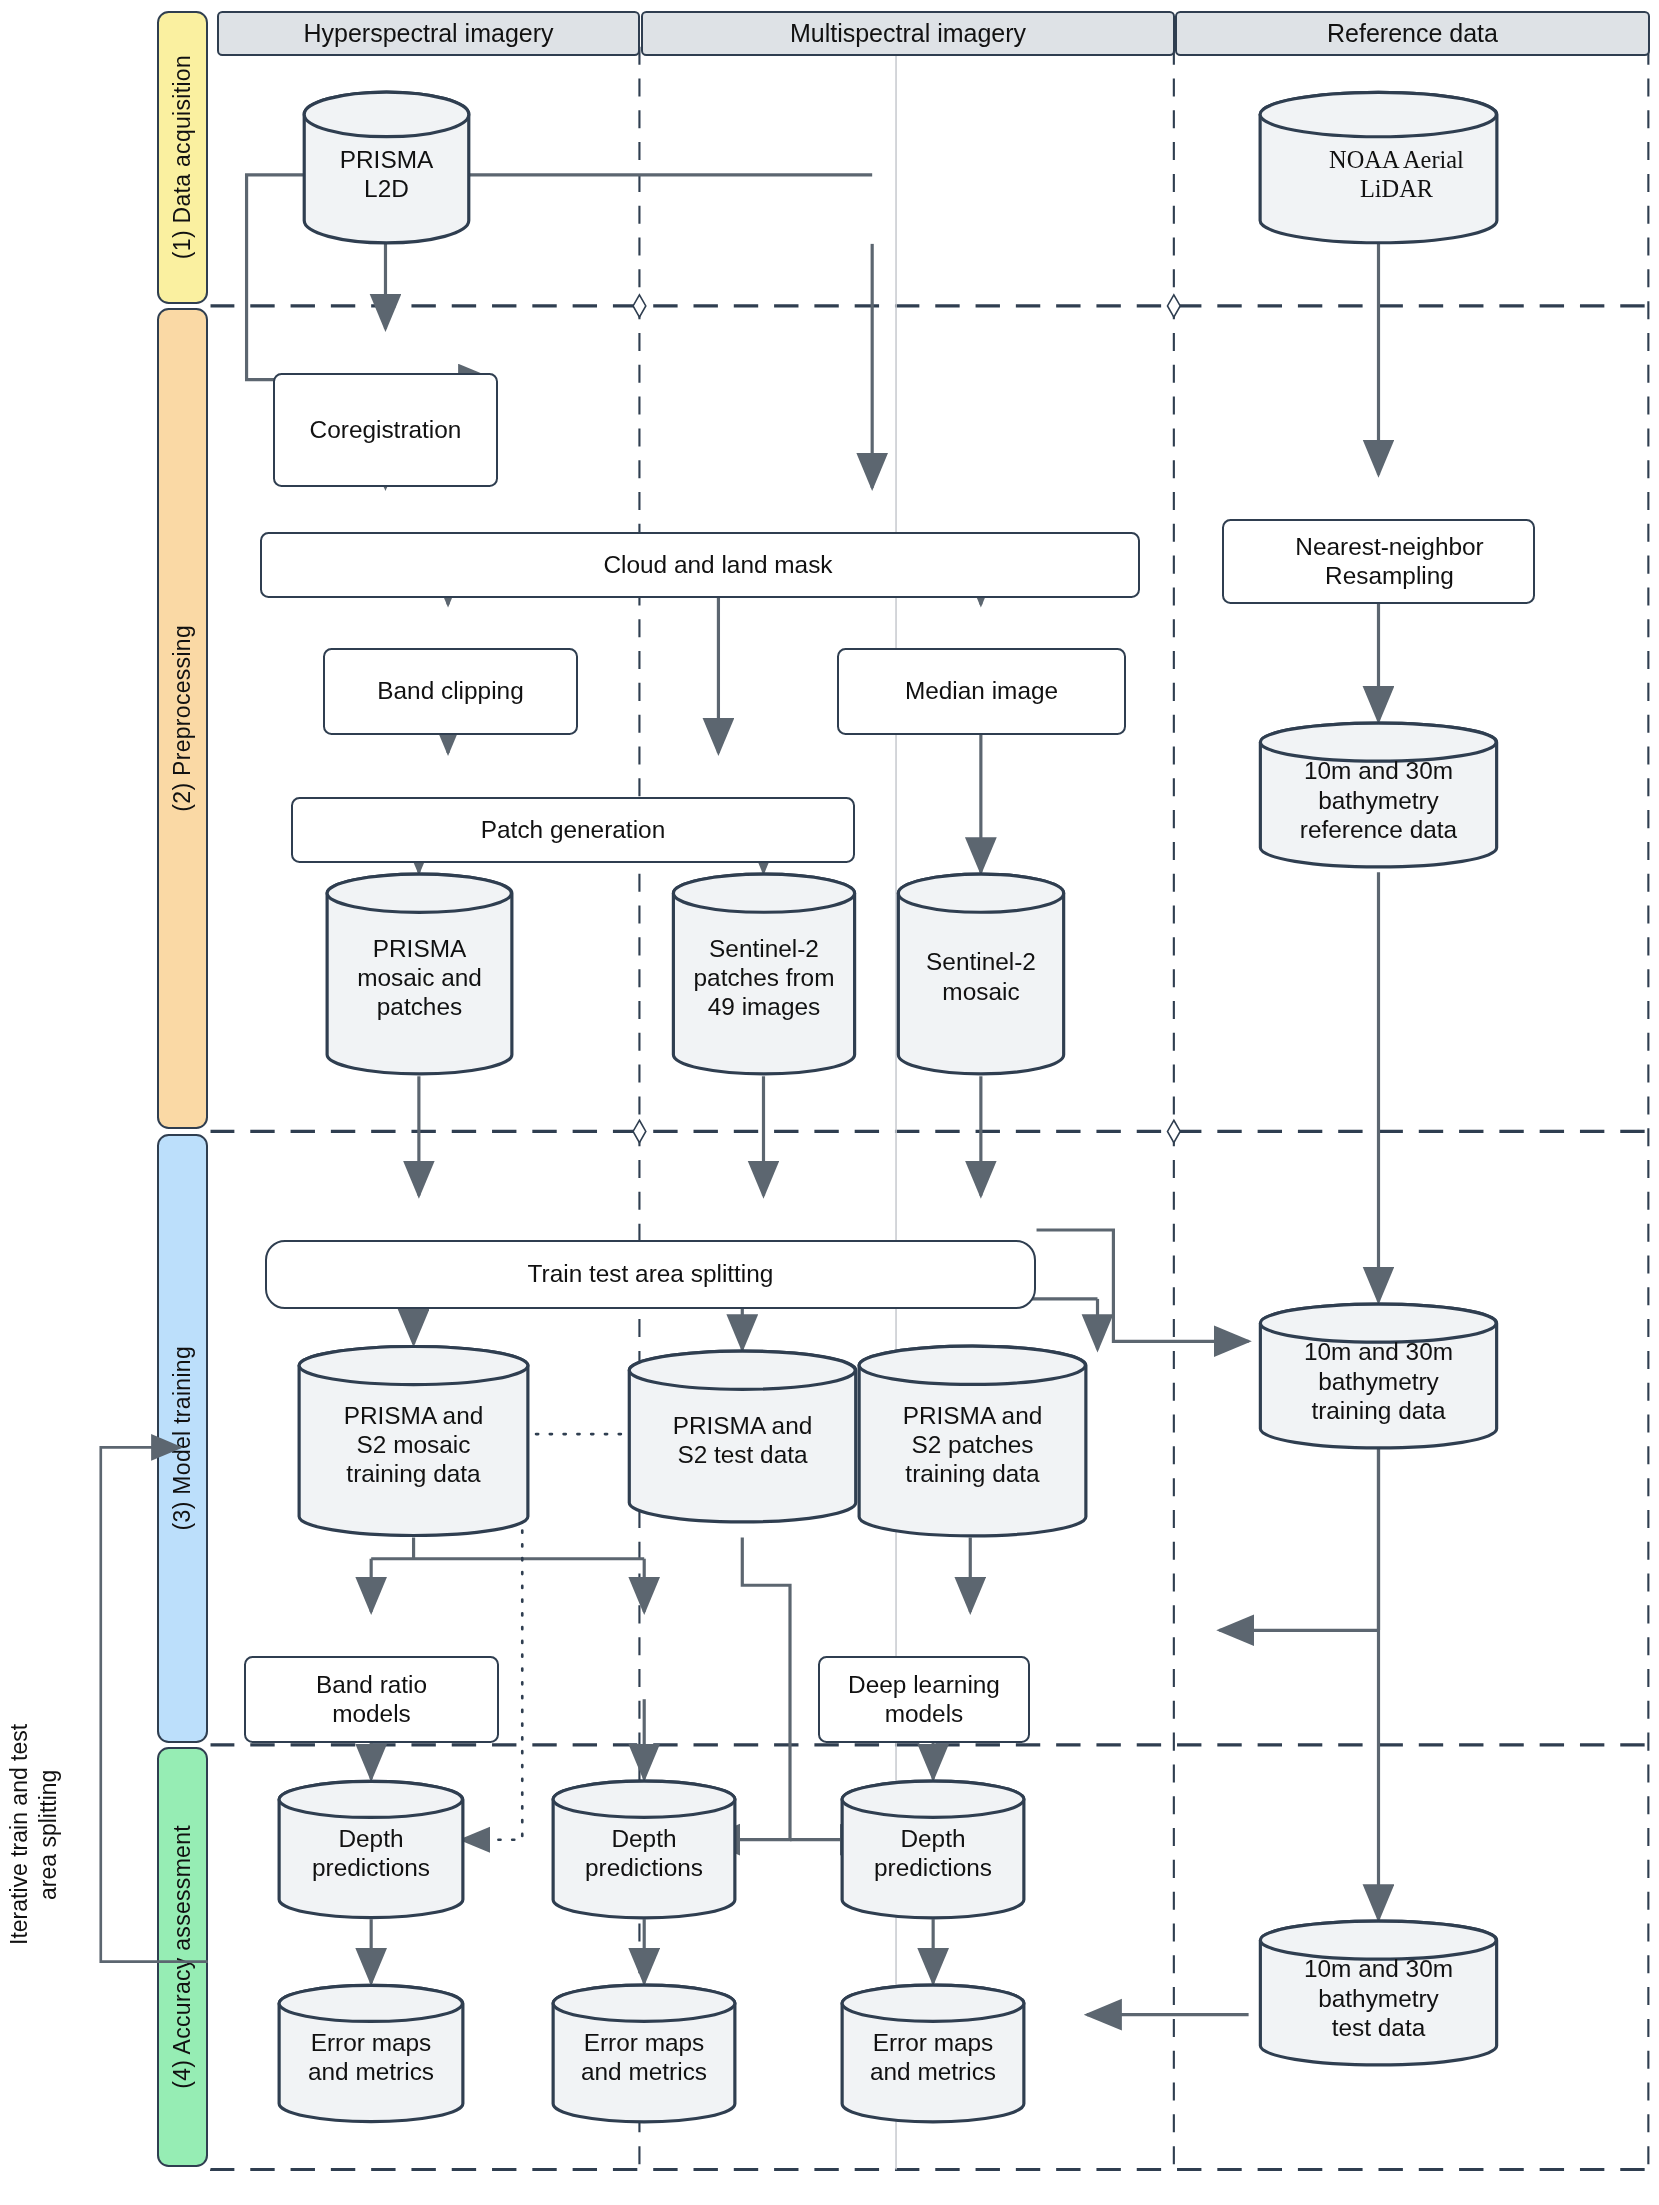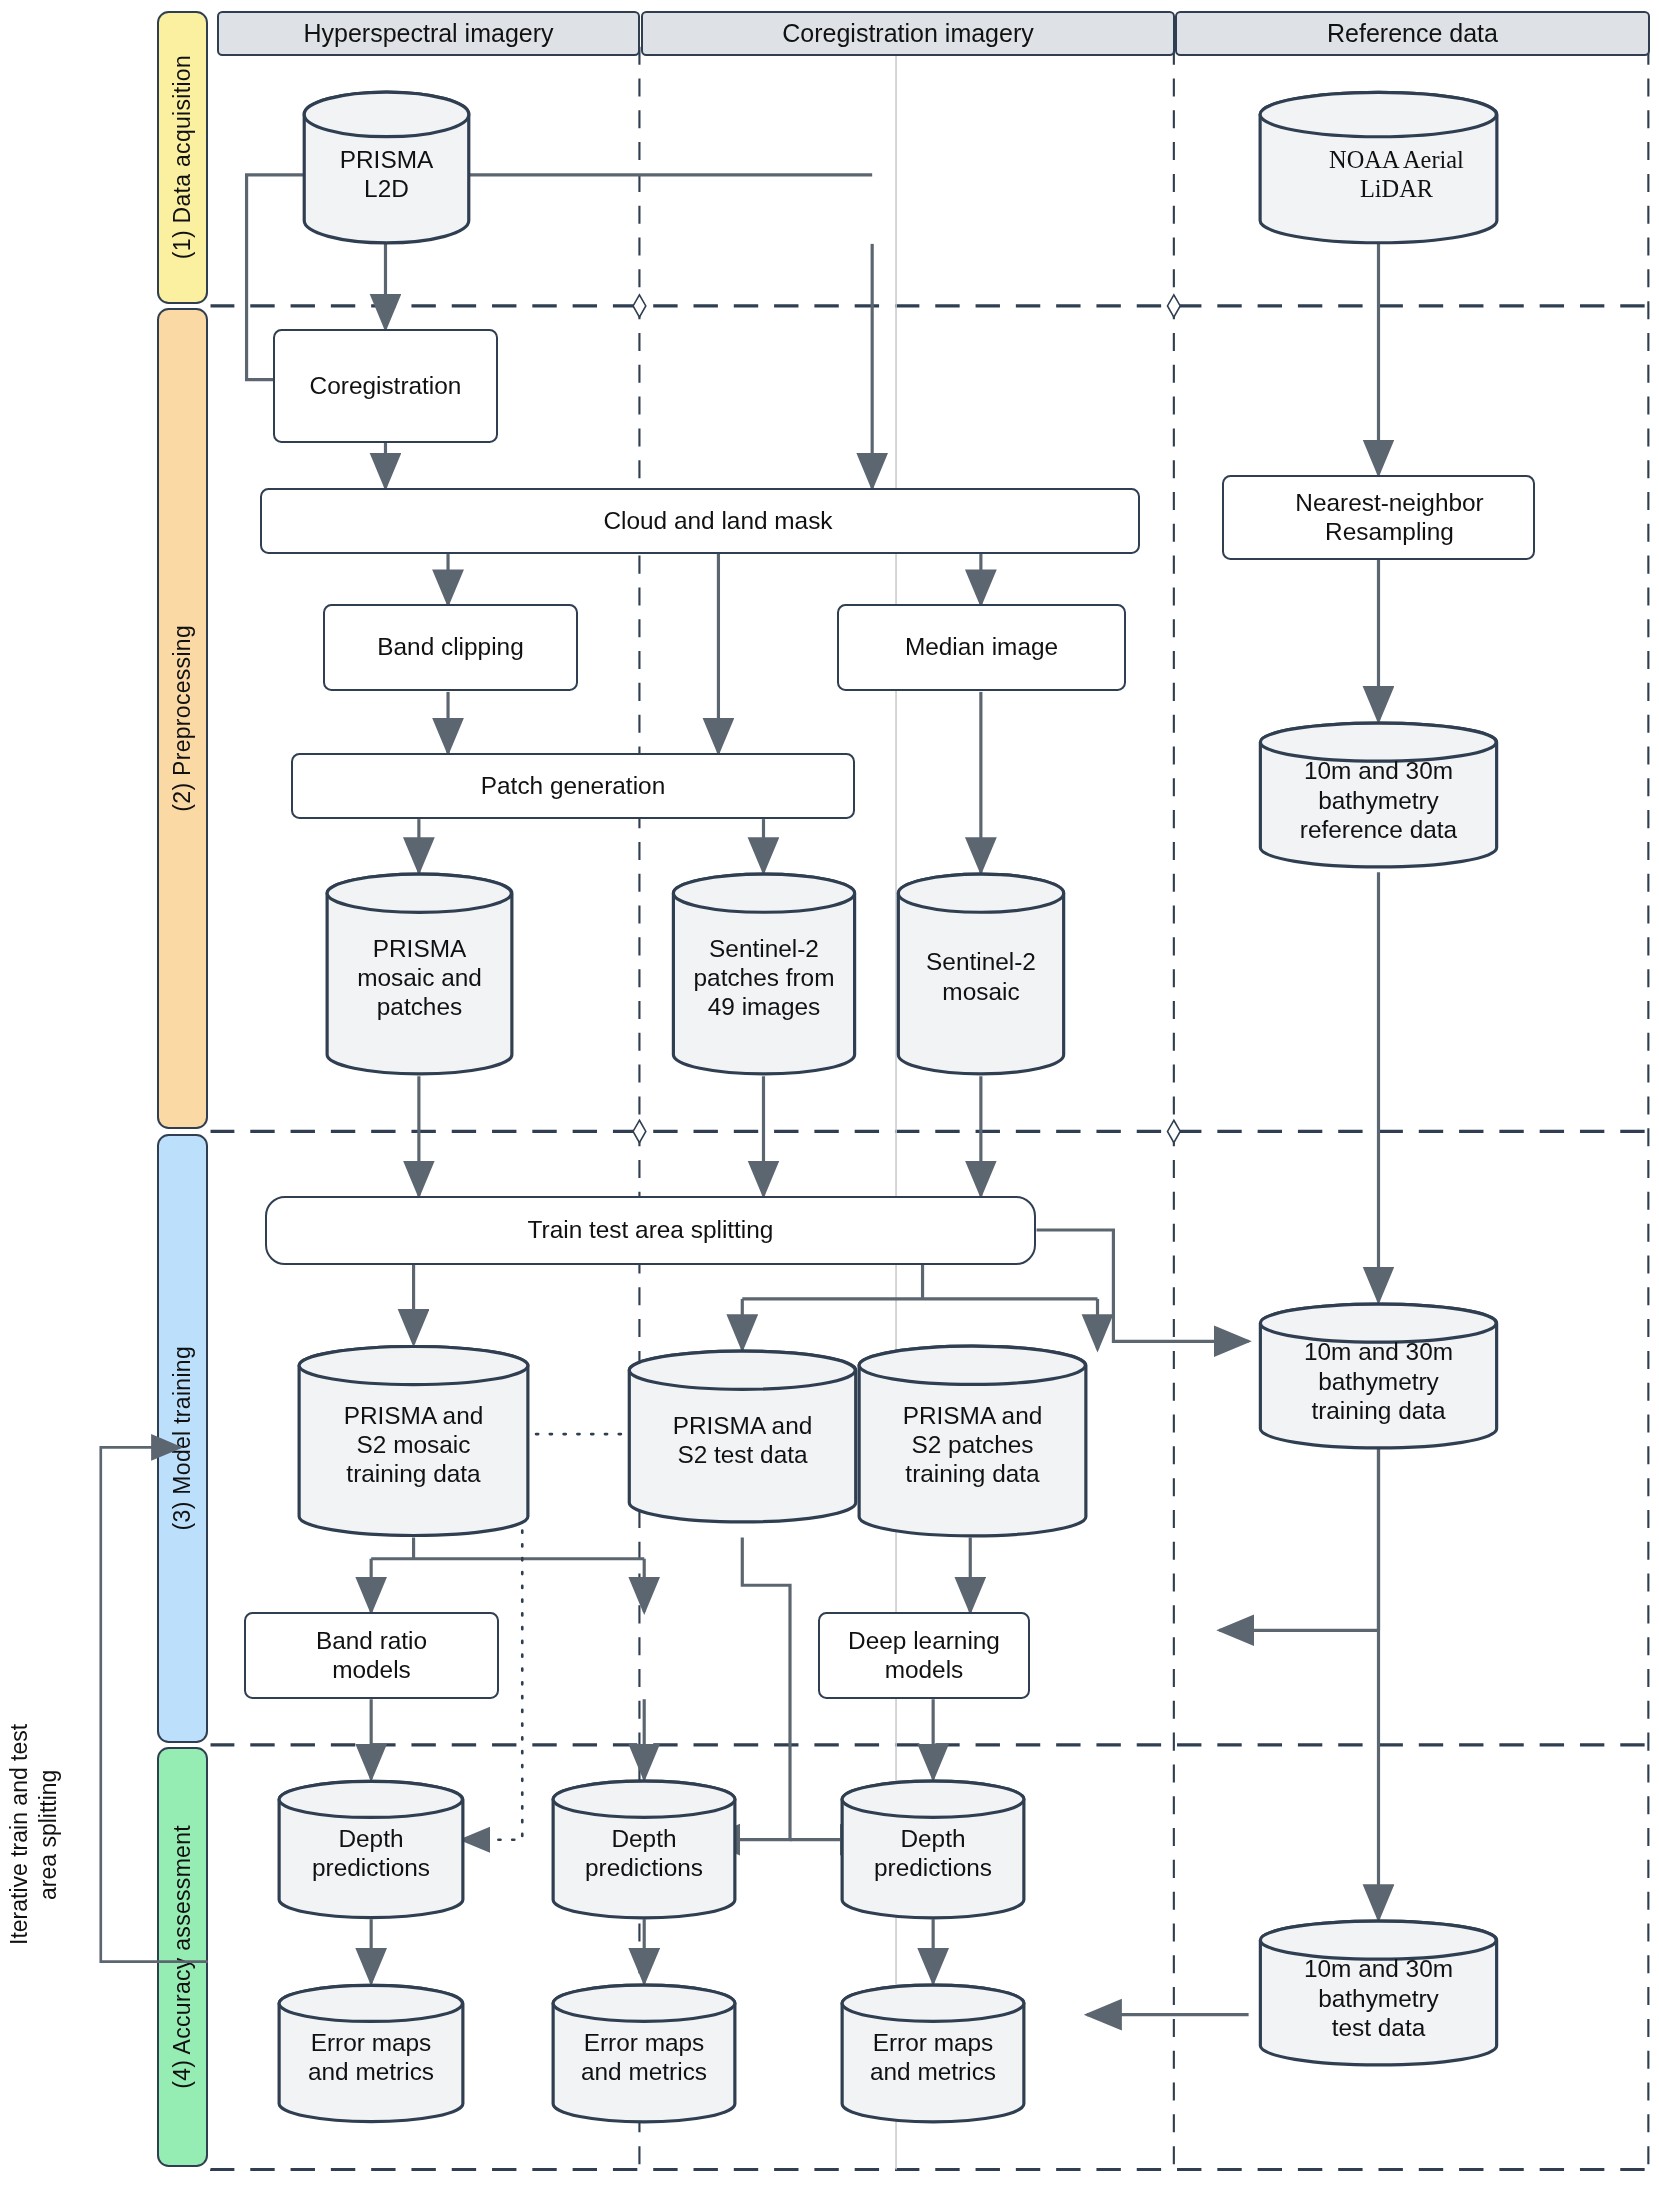--- a/index.html
+++ b/index.html
@@ -11,21 +11,21 @@
         display:flex;align-items:center;justify-content:center;}
   .lane .lane-txt{writing-mode:vertical-rl;transform:rotate(180deg);
         font-size:23px;color:#111;white-space:nowrap;letter-spacing:0.3px;}
 
   .hdr{position:absolute;background:#dee2e6;border:2.7px solid #2f3e50;border-radius:5.3px;
        box-sizing:border-box;display:flex;align-items:center;justify-content:center;
        font-size:25px;color:#111;}
 
   .node{position:absolute;box-sizing:border-box;display:flex;align-items:center;
         justify-content:center;text-align:center;font-size:24.4px;color:#111;line-height:1.18;}
-  .proc{background:#ffffff;border:2.7px solid #2f3e50;border-radius:8.5px;}
+  .proc{background:#ffffff;border:2.7px solid #2f3e50;border-radius:8.5px;margin-top:44px;}
 
   .cyl{position:absolute;}
   .cyl .cyl-txt{position:absolute;left:0;right:0;top:0;bottom:0;display:flex;
         align-items:center;justify-content:center;text-align:center;font-size:24.4px;
         color:#111;line-height:1.2;padding:0 5.3px;box-sizing:border-box;}
 
   .sidelabel{position:absolute;font-size:23px;color:#111;text-align:center;line-height:1.25;
         writing-mode:vertical-rl;transform:rotate(180deg);white-space:pre-line;}
 </style>
 </head>
@@ -76,21 +76,21 @@
     <span class="lane-txt">(3) Model training</span>
   </div>
   <div class="lane" style="left:157px;top:1747px;width:51px;height:420px;background:#96edb4;">
     <span class="lane-txt">(4) Accuracy assessment</span>
   </div>
 
   <div class="hdr" style="left:217px;top:10.6px;width:423px;height:45px;">
     <span>Hyperspectral imagery</span>
   </div>
   <div class="hdr" style="left:641px;top:10.6px;width:534px;height:45px;">
-    <span>Coregistration imagery</span>
+    <span>Multispectral imagery</span>
   </div>
   <div class="hdr" style="left:1175px;top:10.6px;width:475px;height:45px;">
     <span>Reference data</span>
   </div>
 
   <div class="sidelabel" style="left:5.3px;top:1670px;width:58px;height:329px;">Iterative train and test
 area splitting</div>
 
   <svg class="layer" viewBox="0 0 3129 4159" width="1659" height="2205">
     <g stroke="#5c6670" stroke-width="6" fill="none">

